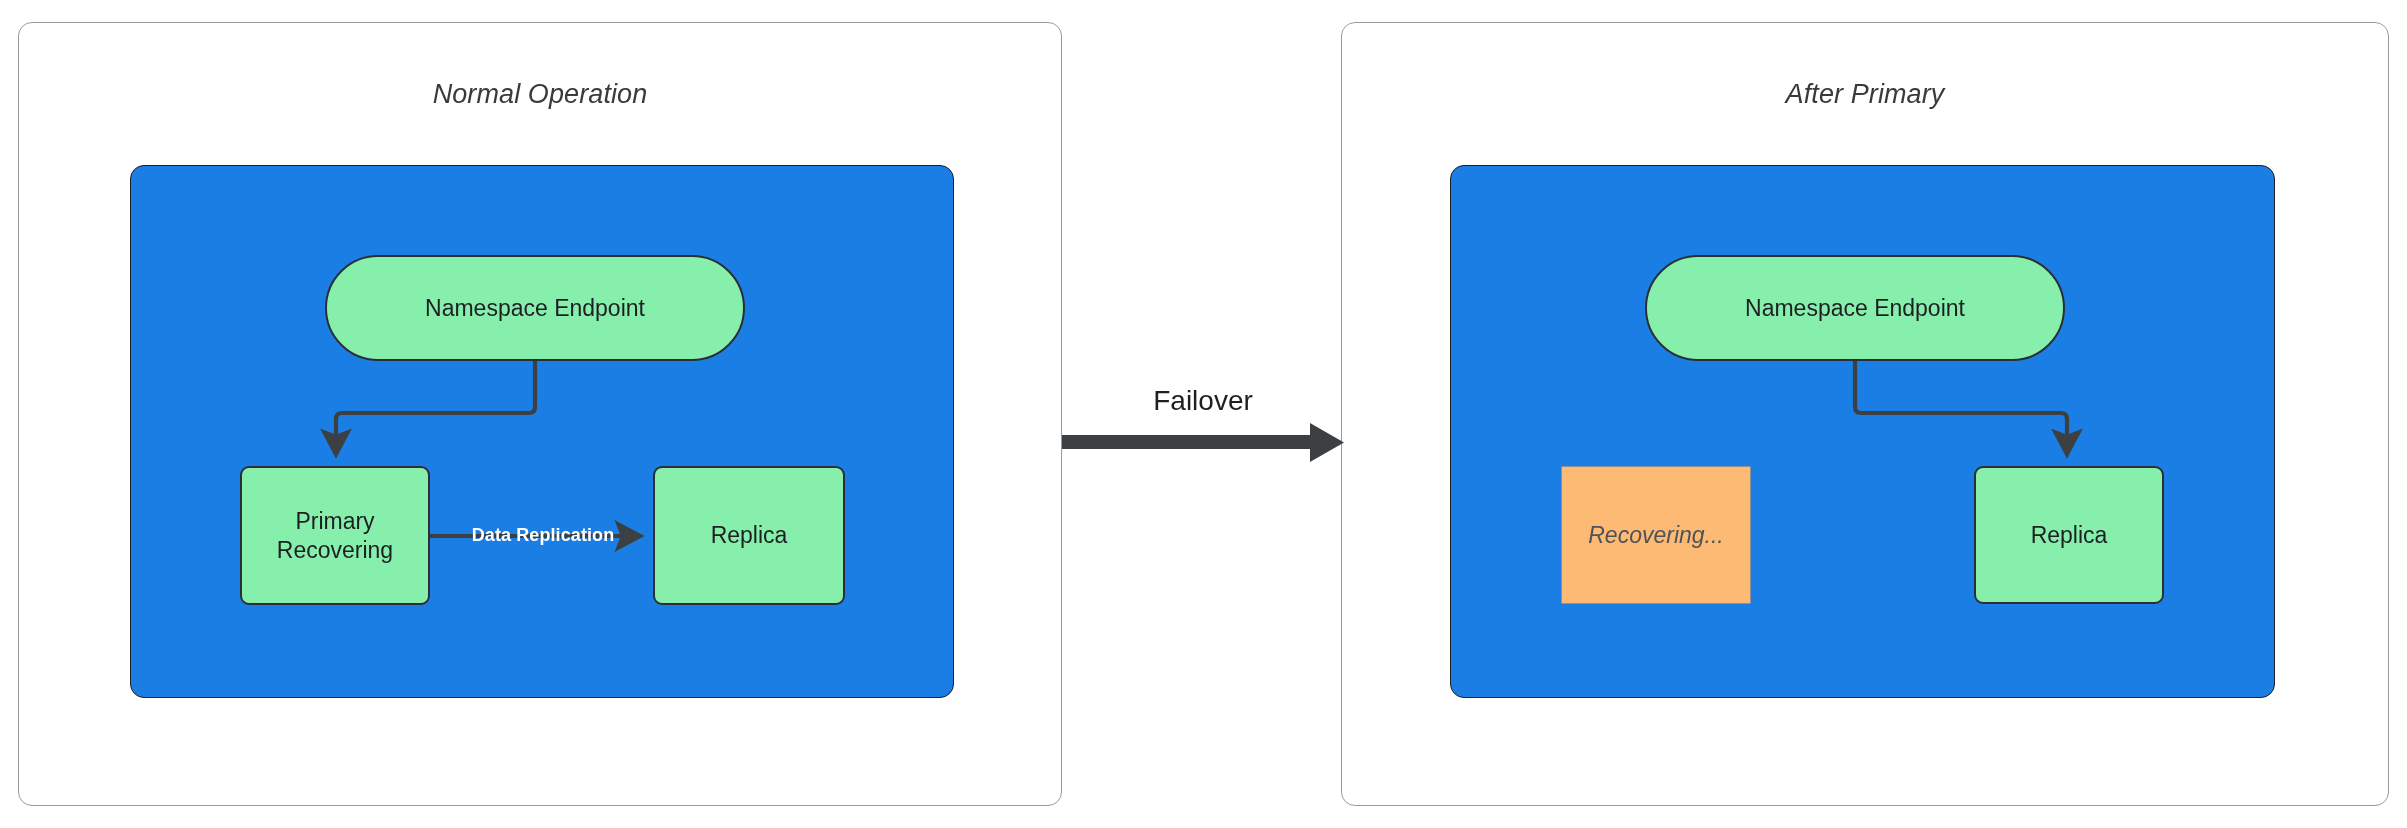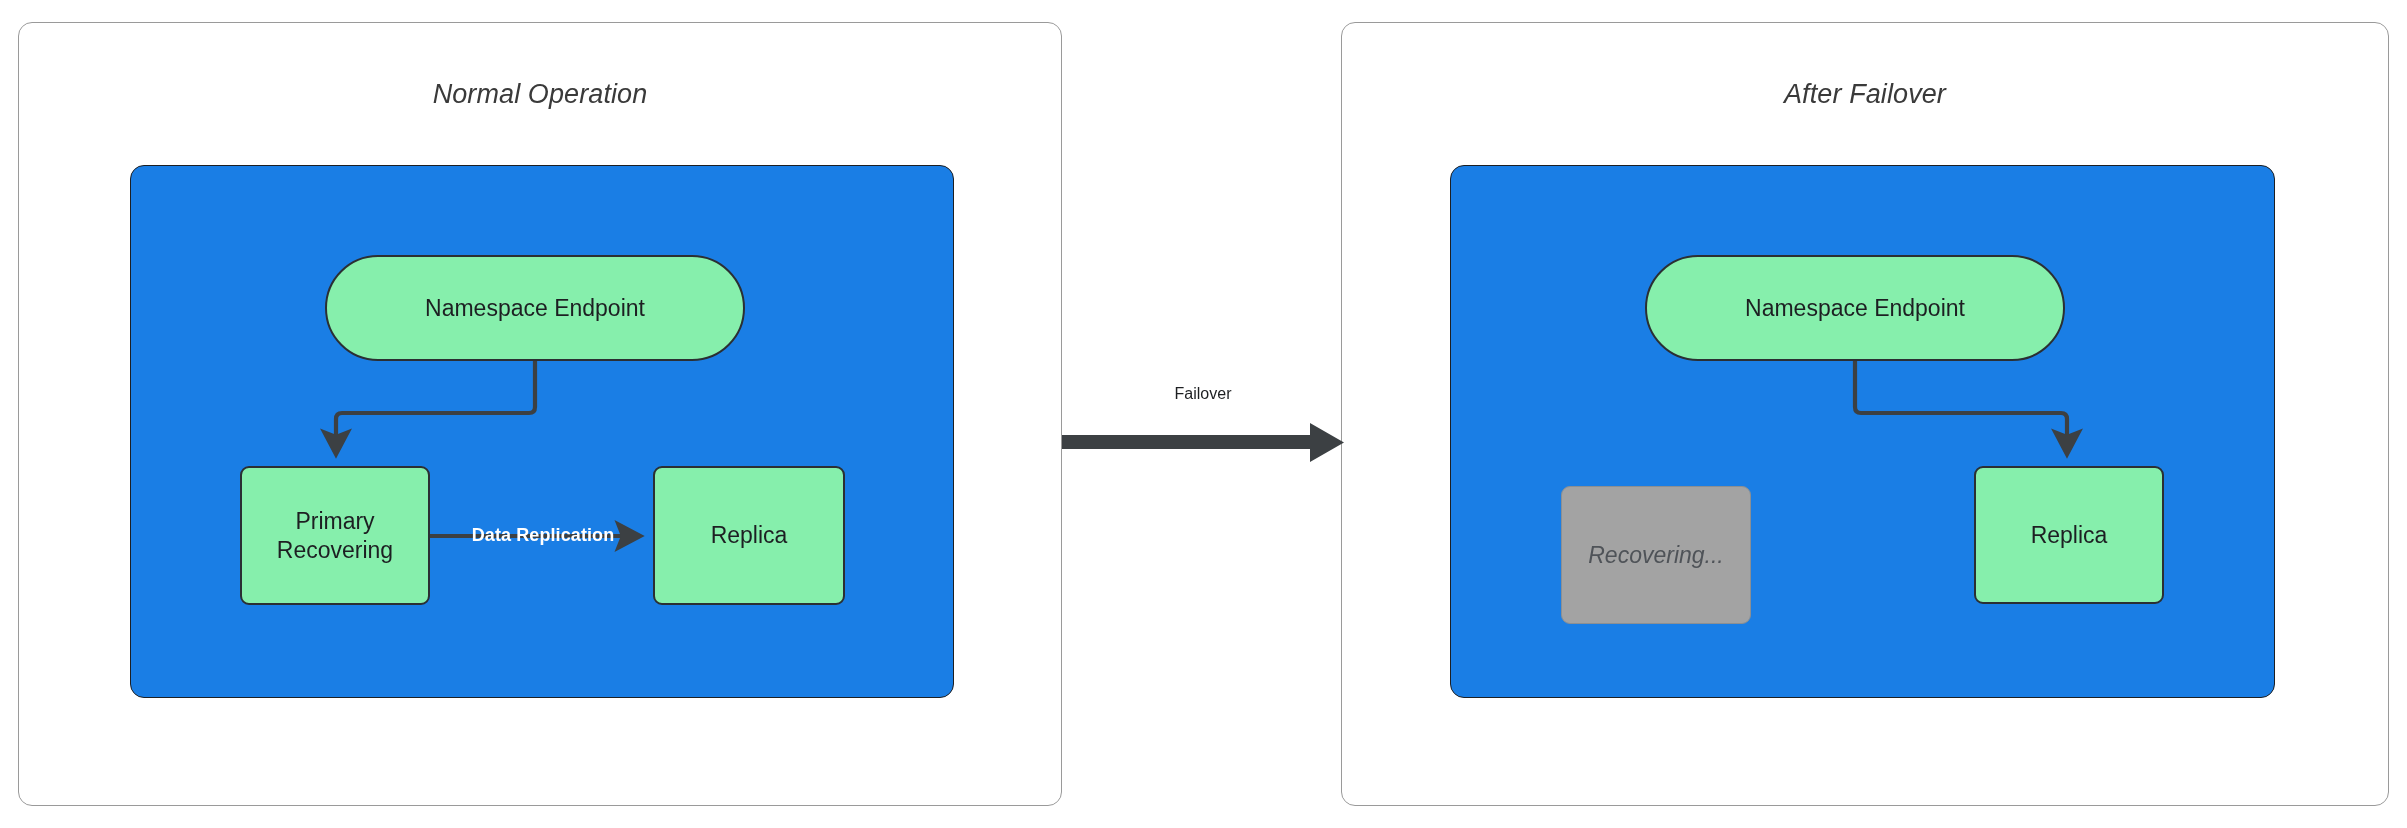--- a/index.html
+++ b/index.html
@@ -67,26 +67,25 @@
     text-align: center;
     color: #1d1f22;
     font-size: 23px;
     line-height: 1.25;
     z-index: 4;
   }
   .node.pill { border-radius: 56px; }
   .node.box  { border-radius: 9px; }
 
   .node.recovering {
-    background: #a3a3a3;
+    background: #fdba74;
     border: 1.8px solid #8b8f93;
-    border-radius: 9px;
+    border-radius: 1px;
     color: #4f5358;
     font-style: italic;
-    margin-top: 20px;
   }
 
   
   #ns-endpoint-left { left: 325px; top: 255px; width: 420px; height: 106px; }
   #primary-left     { left: 240px; top: 466px; width: 190px; height: 139px; }
   #replica-left     { left: 653px; top: 466px; width: 192px; height: 139px; }
 
   
   #ns-endpoint-right { left: 1645px; top: 255px; width: 420px; height: 106px; }
   #recovering-right  { left: 1561px; top: 466px; width: 190px; height: 138px; }
@@ -134,21 +133,21 @@
     width: 282px;
     height: 80px;
     z-index: 2;
   }
   #failover-label {
     position: absolute;
     left: 0;
     top: 0;
     width: 282px;
     text-align: center;
-    font-size: 16px;
+    font-size: 28px;
     color: #1d1f22;
     white-space: nowrap;
   }
 </style>
 </head>
 <body>
 
 <div id="stage">
 
   <div class="panel" id="panel-normal">
@@ -189,21 +188,21 @@
   <div id="data-replication-label">Data Replication</div>
 
   <div id="failover-group">
     <div id="failover-label">Failover</div>
     <svg width="282" height="80" style="position:absolute;left:0;top:0;overflow:visible;">
       <path d="M0,50 L248,50 L248,38 L282,57.5 L248,77 L248,64 L0,64 Z" fill="#3c4043"></path>
     </svg>
   </div>
 
   <div class="panel" id="panel-failover">
-    <div class="panel-title">After Failover</div>
+    <div class="panel-title">After Primary</div>
   </div>
 
   <div class="blue-region" id="blue-failover"></div>
 
   <svg class="conn-layer" id="conn-right">
 
     <path class="conn-path" d="M1855,361 L1855,407 Q1855,413 1861,413 L2061,413 Q2067,413 2067,419 L2067,452" marker-end="url(#arrowhead-right)"></path>
   </svg>
 
   <div class="node pill" id="ns-endpoint-right">Namespace Endpoint</div>

